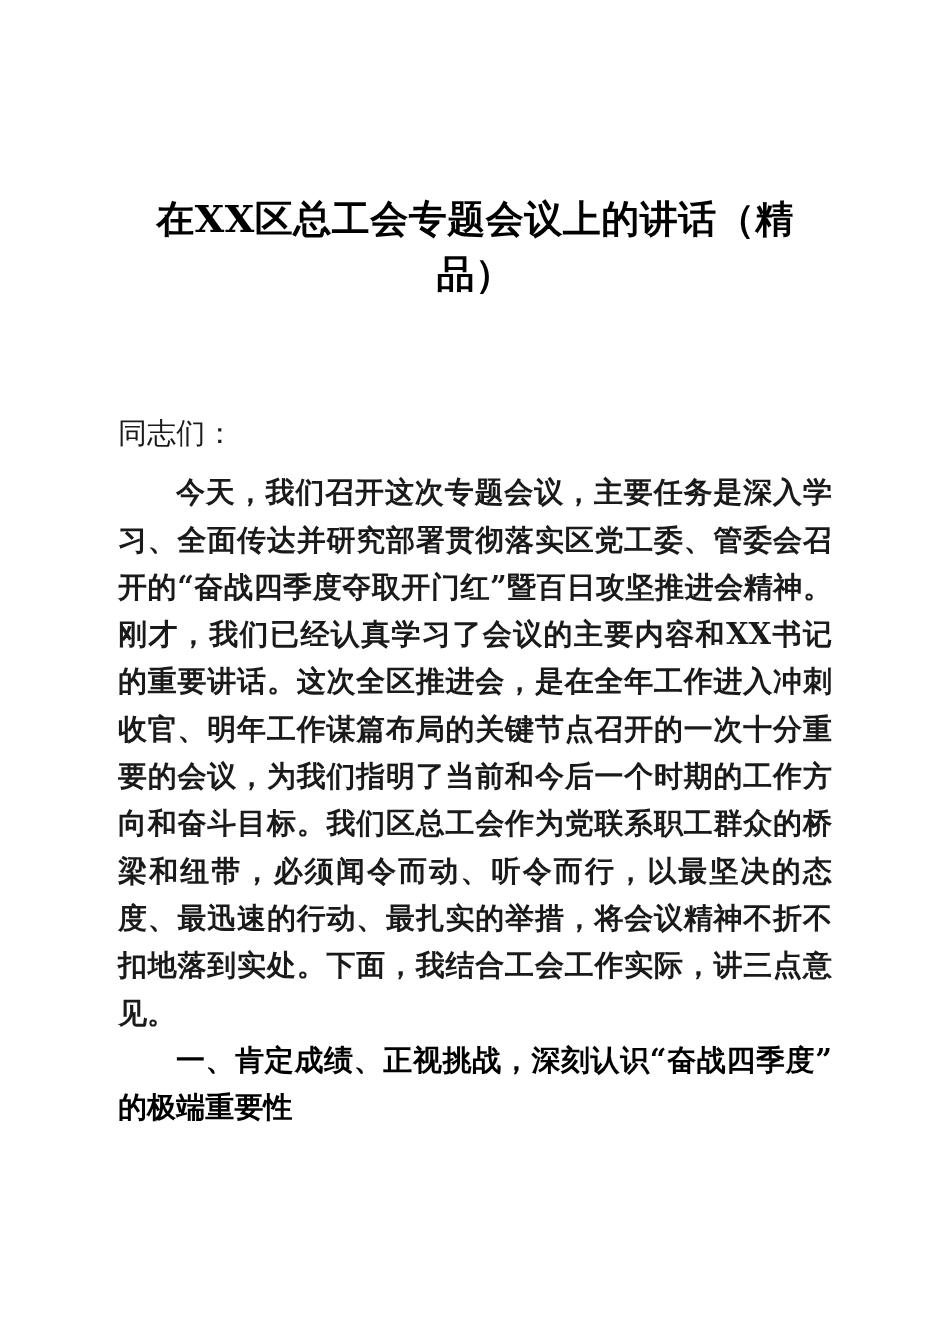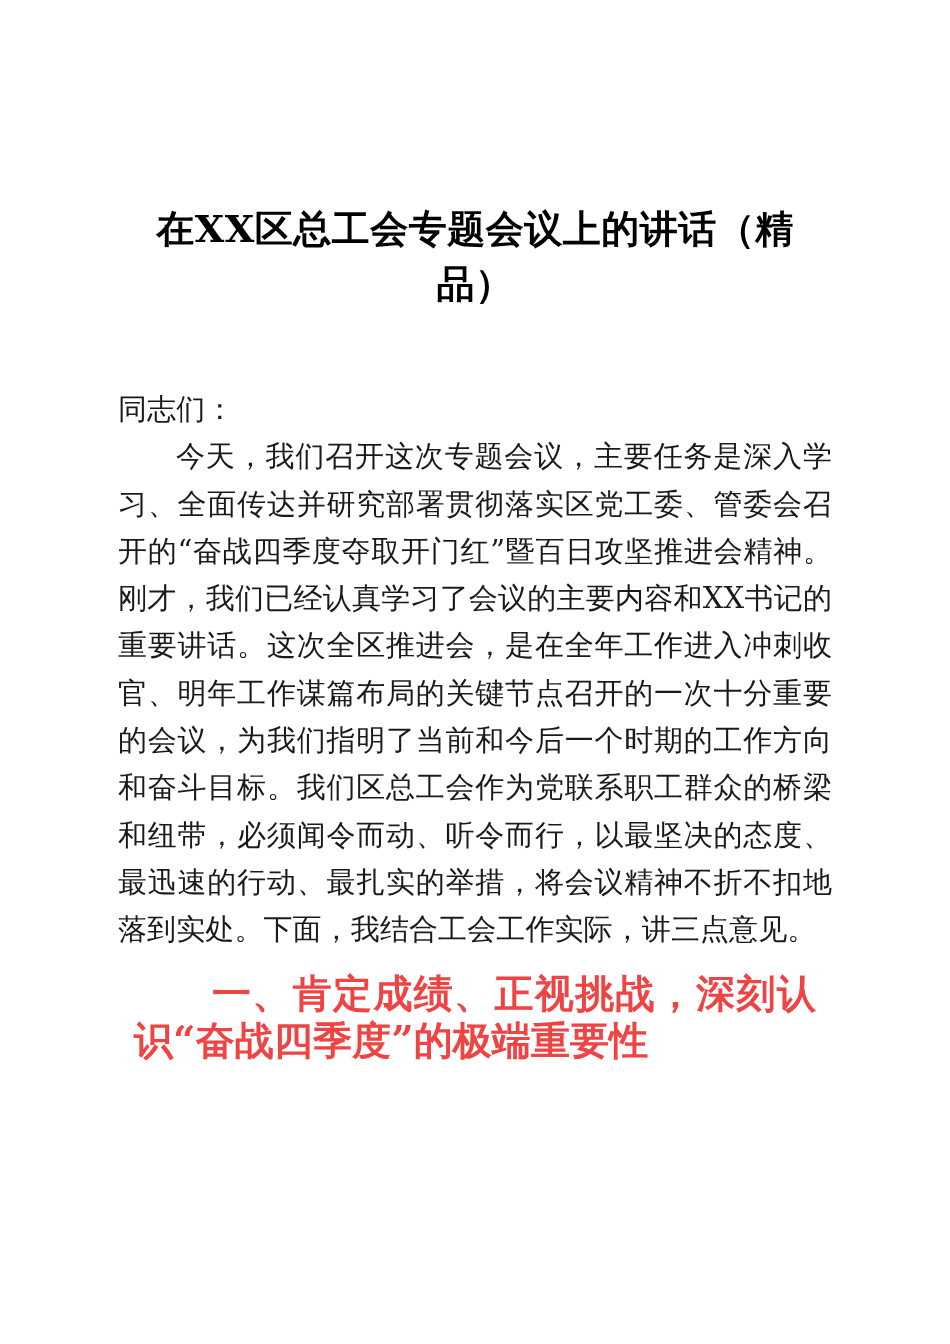--- a/index.html
+++ b/index.html
@@ -24,59 +24,60 @@
     width: 714px;
   }
 
   .doc-title {
     font-family: "DejaVu Serif", "Liberation Serif", serif;
     font-weight: 700;
     font-size: 38px;
     line-height: 55px;
     text-align: center;
     color: #000000;
-    margin: 16px;
+    margin: 6px;
     padding-top: 185px;
     letter-spacing: 0.5px;
   }
 
   .para {
     font-family: "DejaVu Serif", "Liberation Serif", serif;
     font-size: 29px;
     line-height: 47.3px;
     color: #1a1a1a;
     text-align: justify;
     text-justify: inter-character;
     margin: 0;
     letter-spacing: 0.1px;
   }
 
   .para.salutation {
-    margin-top: 75px;
+    margin-top: 109px;
     text-indent: 0;
   }
 
   .para.indent {
     text-indent: 2em;
   }
 
   .para.body-first {
-    margin-top: 0;
+    margin-top: 12px;
+    font-weight: bold;
   }
 
   .heading {
     font-family: "DejaVu Serif", "Liberation Serif", serif;
     font-weight: 700;
-    font-size: 39px;
+    font-size: 29px;
     line-height: 47.3px;
-    color: #ef4444;
+    color: #000000;
     text-align: justify;
     text-justify: inter-character;
     text-indent: 2em;
-    margin: 16px;
+    margin: 0;
     letter-spacing: 0.1px;
   }
 </style>
 </head>
 <body>
 
 <div class="page">
   <div class="doc-body">
 
     <h1 class="doc-title">在XX区总工会专题会议上的讲话（精品）</h1>

